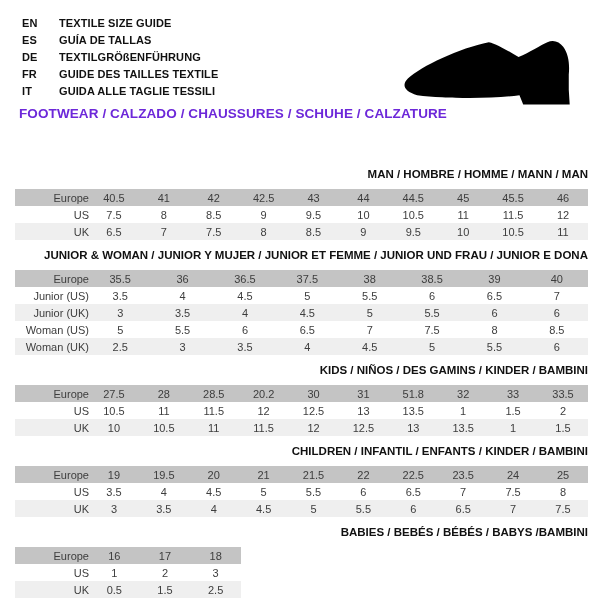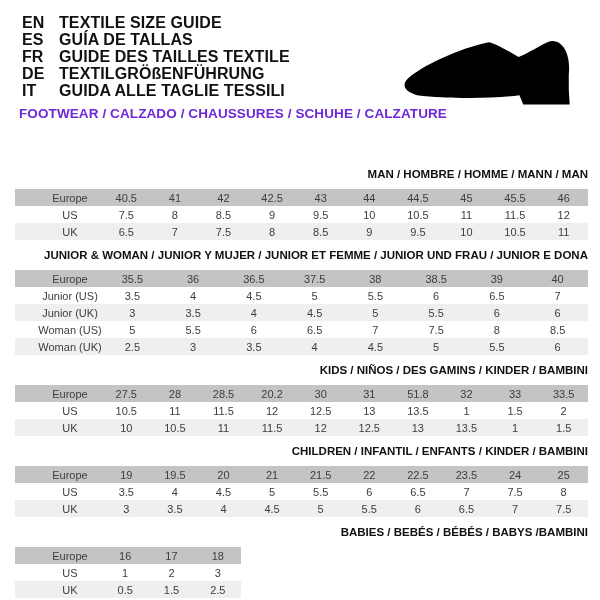--- a/index.html
+++ b/index.html
@@ -14,21 +14,21 @@
     width: 600px; height: 600px;
     background: #ffffff;
     overflow: hidden;
     color: #000;
   }
 
   
   .lang-block { position: absolute; top: 14px; left: 22px; }
   .lang-row { display: flex; height: 17px; align-items: center; }
   .lang-code, .lang-label {
-    font-weight: bold; font-size: 16px; color: #111;
+    font-weight: bold; font-size: 11px; color: #111;
     letter-spacing: 0.1px; white-space: nowrap;
   }
   .lang-code { width: 37px; }
 
   
   .shoe { position: absolute; top: 20px; left: 393px; width: 186px; height: 90px; }
   .shoe svg { display: block; width: 100%; height: 100%; }
 
   
   .category-title {
@@ -44,45 +44,45 @@
     font-weight: bold; font-size: 11.5px; line-height: 13px;
     margin: 0 0 8px 4px; color: #111; white-space: nowrap; text-align: right;
   }
   table.size-table { border-collapse: collapse; table-layout: fixed; width: 100%; }
   table.size-table.narrow { width: 226px; }
   .size-table td {
     height: 17px; font-size: 11px; color: #3d3d3d;
     text-align: center; padding: 0;
     white-space: nowrap; overflow: hidden;
   }
-  .size-table td.label { text-align: center; padding-left: 23px; width: 64px; }
+  .size-table td.label { text-align: right; padding-left: 10px; width: 64px; }
   .size-table tr.hdr { background: var(--header-row-bg, #c4c4c4); }
   .size-table tr.alt { background: var(--alt-row-bg, #efefef); }
 </style>
 </head>
 <body>
 
 <div class="doc">
 
   <div class="lang-block" id="language-list">
       <div class="lang-row">
         <span class="lang-code">EN</span>
         <span class="lang-label">TEXTILE SIZE GUIDE</span>
       </div>
       <div class="lang-row">
         <span class="lang-code">ES</span>
         <span class="lang-label">GUÍA DE TALLAS</span>
       </div>
       <div class="lang-row">
+        <span class="lang-code">DE</span>
+        <span class="lang-label">TEXTILGRÖßENFÜHRUNG</span>
+      </div>
+      <div class="lang-row">
         <span class="lang-code">FR</span>
         <span class="lang-label">GUIDE DES TAILLES TEXTILE</span>
-      </div>
-      <div class="lang-row">
-        <span class="lang-code">DE</span>
-        <span class="lang-label">TEXTILGRÖßENFÜHRUNG</span>
       </div>
       <div class="lang-row">
         <span class="lang-code">IT</span>
         <span class="lang-label">GUIDA ALLE TAGLIE TESSILI</span>
       </div>
     </div>
 
   <div class="shoe">
     <svg viewBox="0 0 200 95" xmlns="http://www.w3.org/2000/svg" aria-hidden="true">
       <path class="shoe-path" d="M16,62

